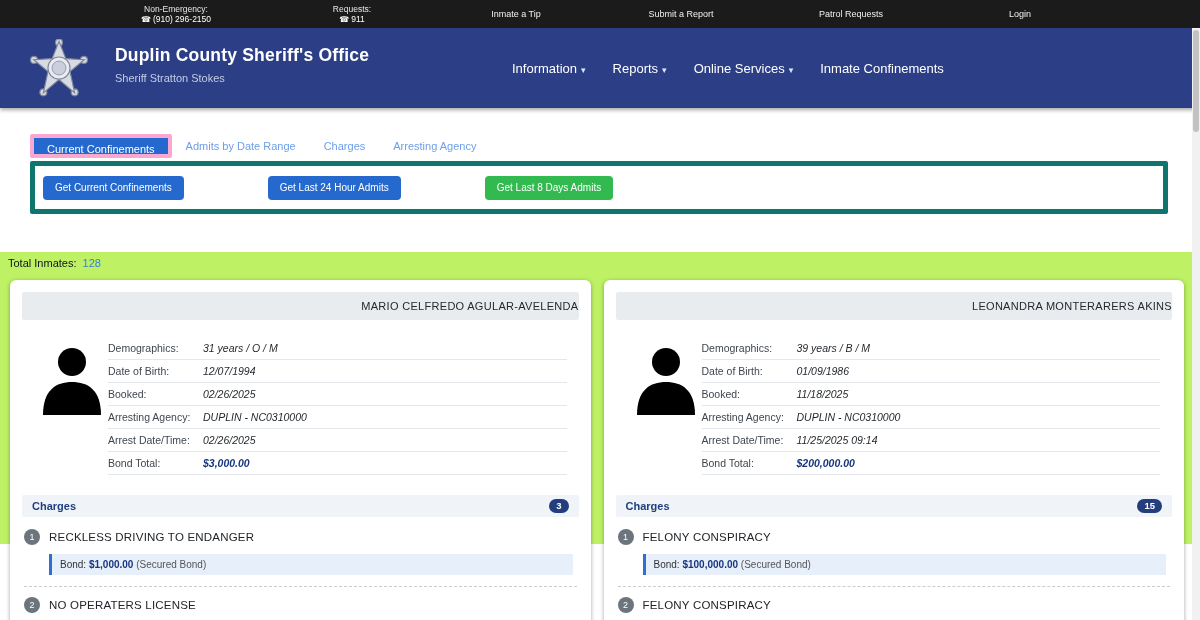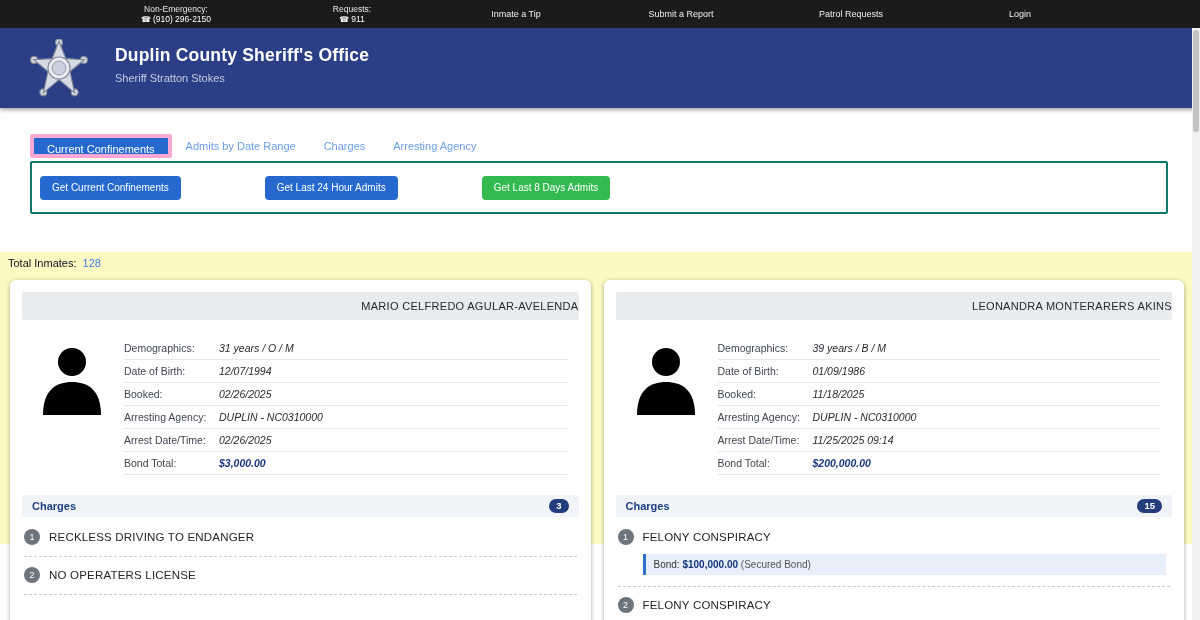--- a/index.html
+++ b/index.html
@@ -23,38 +23,38 @@
   .site-subtitle { font-size:11px; color:#c3cbe3; margin-top:6px; }
   .main-nav { position:absolute; left:512px; top:0; height:100%; display:flex; align-items:center; gap:27px; }
   .nav-item { font-size:13px; color:#fff; text-decoration:none; cursor:pointer; white-space:nowrap; }
   .caret { font-size:9px; margin-left:4px; color:#dfe4f2; }
 
   
   .content-top { position:absolute; top:108px; left:0; width:1200px; height:144px; background:#fff; }
   .tabs { position:absolute; left:30px; top:26px; display:flex; }
   .tab { display:block; height:24px; line-height:22px; padding:0 13px; font-size:11px; color:#6d9eea; text-decoration:none; cursor:pointer; border:1px solid transparent; }
   .tab.active { background:#2569cf; color:#fff; border:4px solid #f9a8d4; border-radius:2px; }
-  .action-panel { position:absolute; left:30px; right:32px; top:53px; height:53px; border:2px solid #0f766e; border-radius:2px; display:flex; align-items:center; gap:84px; padding-left:8px; }
+  .action-panel { position:absolute; left:30px; right:32px; top:53px; height:53px; border:5px solid #0f766e; border-radius:2px; display:flex; align-items:center; gap:84px; padding-left:8px; }
   .btn { height:24px; padding:0 12px; border:none; border-radius:4px; font-family:"Liberation Sans",sans-serif; font-size:10px; color:#fff; cursor:pointer; white-space:nowrap; }
   .btn-blue { background:#2569cf; }
   .btn-green { background:#32b94f; }
 
   
-  .band { position:absolute; top:252px; left:0; width:1200px; height:292px; background:#fef9c3; }
+  .band { position:absolute; top:252px; left:0; width:1200px; height:292px; background:#bef264; }
   .summary { position:absolute; left:8px; top:5px; font-size:11px; }
   .sum-label { color:#10131c; }
   .sum-count { color:#3b7de0; margin-left:3px; }
   .grid { position:absolute; left:10px; top:28px; width:1174px; display:flex; gap:13px; }
   .card { flex:1; background:#fff; border-radius:6px; box-shadow:0 1px 4px rgba(0,0,0,.35); min-height:620px; padding:12px 12px 0 12px; }
 
   .card-header { background:#e9ecef; height:28px; line-height:28px; padding-left:10px; font-size:11px; color:#24292e; letter-spacing:.3px; border-radius:2px;text-align:right; }
   .card-body { display:flex; padding:17px 2px 0 14px; }
   .mugshot { width:72px; height:78px; flex:0 0 72px; }
   .mugshot svg { width:100%; height:100%; display:block; }
-  .info-table { flex:1; margin-left:16px; margin-right:10px; }
+  .info-table { flex:1; margin-right:10px; }
   .info-row { display:flex; align-items:center; height:23px; border-bottom:1px solid #e3e6ea; }
   .info-label { width:95px; font-size:10.5px; color:#3f4650; flex:0 0 95px; }
   .info-value { font-size:10.5px; color:#1f2428;font-style:italic; }
   .info-value.bond-total { color:#16357e; font-weight:bold; }
 
   .charges-bar { margin-top:20px; background:#f0f3f7; height:22px; display:flex; align-items:center; justify-content:space-between; padding:0 10px; border-radius:2px; }
   .charges-title { font-size:11px; font-weight:bold; color:#1d3f7f; }
   .charges-badge { background:#243d7d; color:#fff; font-size:9.5px; font-weight:bold; padding:2px 7px; border-radius:9px; line-height:10px; }
 
   .charge-list { margin:2px 2px 0 2px; }
@@ -102,20 +102,26 @@
           <polygon points="50,4 61.8,33.8 93.7,35.8 69,56.2 77,93.2 50,70 23,93.2 31,56.2 6.3,35.8 38.2,33.8"></polygon>
         </g>
         <circle cx="50" cy="50" r="19" fill="#e9ebf1" stroke="#7f8699" stroke-width="2"></circle>
         <circle cx="50" cy="50" r="12" fill="#c9cfdc" stroke="#8d94a6" stroke-width="1.5"></circle>
       </svg>
     </div>
     <div class="title-wrap">
       <div class="site-title">Duplin County Sheriff's Office</div>
       <div class="site-subtitle">Sheriff Stratton Stokes</div>
     </div>
+    <nav class="main-nav">
+      <a class="nav-item"><span>Information</span><span class="caret">▾</span></a>
+      <a class="nav-item"><span>Reports</span><span class="caret">▾</span></a>
+      <a class="nav-item"><span>Online Services</span><span class="caret">▾</span></a>
+      <a class="nav-item"><span>Inmate Confinements</span></a>
+    </nav>
   </div>
 
   <div class="content-top">
     <div class="tabs">
       <a class="tab active">Current Confinements</a>
       <a class="tab">Admits by Date Range</a>
       <a class="tab">Charges</a>
       <a class="tab">Arresting Agency</a>
     </div>
     <div class="action-panel">
@@ -171,20 +177,25 @@
     <div class="charges-bar">
       <span class="charges-title">Charges</span>
       <span class="charges-badge">3</span>
     </div>
     <div class="charge-list">
             <div class="charge-item">
     <div class="charge-head">
       <span class="charge-num">1</span>
       <span class="charge-title">RECKLESS DRIVING TO ENDANGER</span>
     </div>
+    <div class="bond-box">
+      <span>Bond:</span>
+      <span class="bond-amount">$1,000.00</span>
+      <span class="bond-type">(Secured Bond)</span>
+    </div>
   </div>
             <div class="charge-item">
     <div class="charge-head">
       <span class="charge-num">2</span>
       <span class="charge-title">NO OPERATERS LICENSE</span>
     </div>
 
   </div>
           </div>
   </div>

